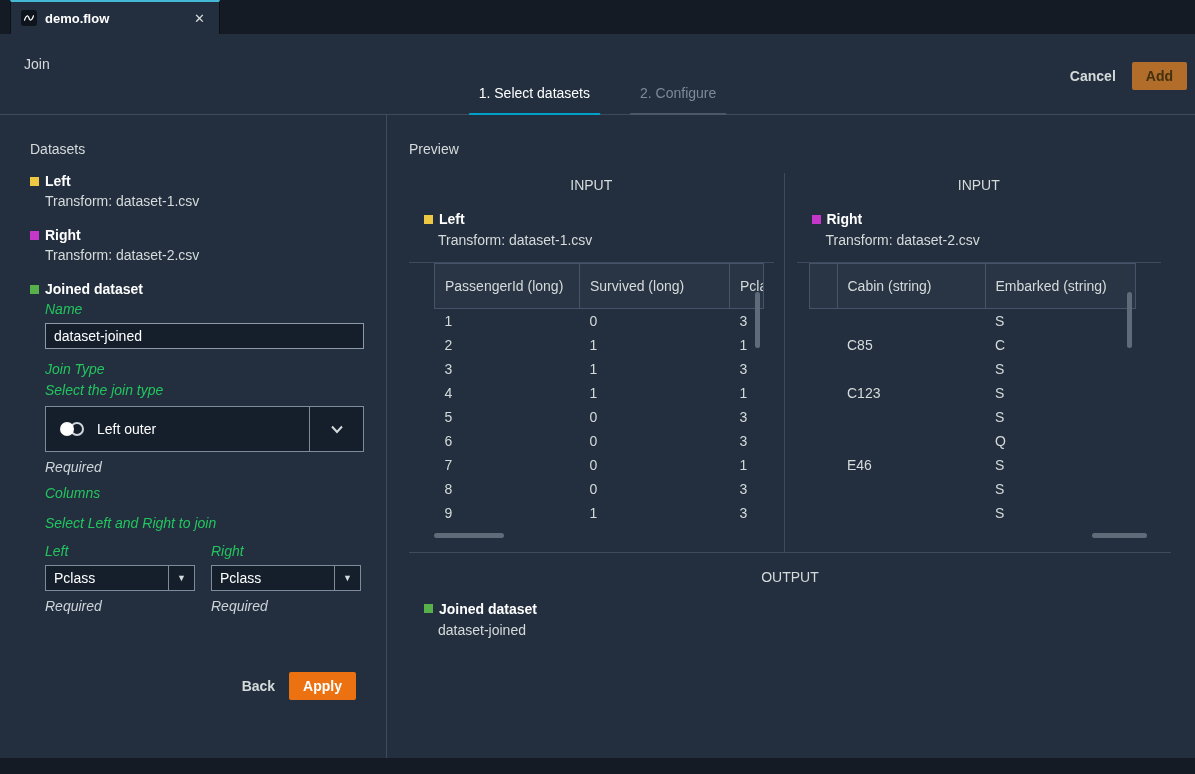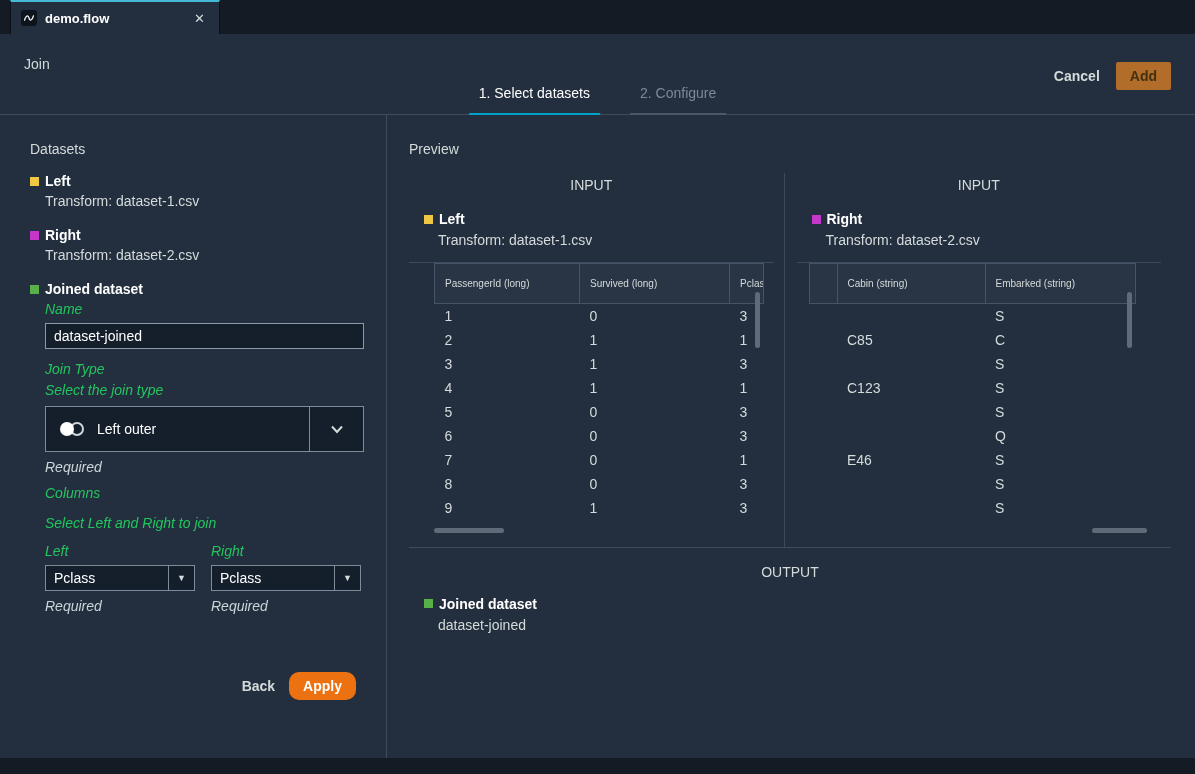--- a/index.html
+++ b/index.html
@@ -25,21 +25,21 @@
   
   .header { position:relative; padding:14px 24px 0 24px; height:81px; border-bottom:1px solid #3e4b5c; flex:none; }
   .breadcrumb { font-size:14px; }
   .crumb-link { color:#44b9d6; text-decoration:none; cursor:pointer; }
   .crumb-sep, .crumb-cur { color:#95a5a6; }
   .crumb-sep { margin:0 5px; }
   .page-title { margin-top:8px; color:#d5dbdb; }
   .steps { position:absolute; left:50%; transform:translateX(-50%); bottom:-1px; display:flex; gap:30px; }
   .step { padding:0 10px 12px 10px; color:#7d8998; border-bottom:2px solid #4d5866; cursor:pointer; }
   .step.active { color:#ffffff; border-bottom-color:#00a1c9; }
-  .header-actions { position:absolute; right:24px; top:28px; display:flex; align-items:center; gap:16px; }
+  .header-actions { position:absolute; right:8px; top:28px; display:flex; align-items:center; gap:16px; }
   button { font-family:"Liberation Sans", sans-serif; font-size:14px; border:none; cursor:pointer; background:transparent; }
   .btn-link { color:#d5dbdb; font-weight:bold; }
   .btn-add { background:#b26d2a; color:#44310f; font-weight:bold; padding:6px 14px; border-radius:2px; }
   
   .main { flex:1; display:flex; min-height:0; }
   .left-panel { width:387px; flex:none; border-right:1px solid #3e4b5c; padding:26px 24px 0 30px; position:relative; }
   .right-panel { flex:1; padding:26px 24px 0 22px; min-width:0; }
   .section-label { color:#d5dbdb; margin-bottom:16px; }
   .sq { width:9px; height:9px; display:inline-block; flex:none; }
   .sq-yellow { background:#efc843; }
@@ -62,39 +62,39 @@
   .chev { margin-left:auto; width:54px; height:100%; border-left:1px solid #7e8b9b; display:flex; align-items:center; justify-content:center; }
   .required { font-style:italic; color:#cdd5da; margin-top:7px; }
   .col-row { display:flex; gap:16px; margin-top:12px; }
   .col-field { width:150px; }
   .col-field .field-label { margin-top:0; margin-bottom:6px; }
   .col-select { display:flex; align-items:center; height:26px; border:1px solid #7e8b9b; background:#151f2c; cursor:pointer; }
   .col-value { padding-left:8px; color:#ffffff; }
   .tri { margin-left:auto; width:26px; height:100%; border-left:1px solid #7e8b9b; display:flex; align-items:center; justify-content:center; font-size:9px; color:#d5dbdb; }
   .panel-actions { position:absolute; bottom:58px; right:30px; display:flex; align-items:center; gap:14px; }
   .btn-back { color:#d5dbdb; font-weight:bold; }
-  .btn-apply { background:#ec7211; color:#ffffff; font-weight:bold; padding:6px 14px; border-radius:10px; }
+  .btn-apply { background:#ec7211; color:#ffffff; font-weight:bold; padding:6px 14px; border-radius:2px; }
   
   .inputs-row { display:flex; border-bottom:1px solid #3e4b5c; }
   .input-col { flex:1; min-width:0; padding:0 10px 14px 0; position:relative; }
   .input-col + .input-col { border-left:1px solid #3e4b5c; padding-left:12px; }
   .input-section-title { text-align:center; color:#d5dbdb; margin:4px 0 18px 0; }
   .input-col .ds-head { margin-left:15px; }
   .ds-sub { margin-left:29px; margin-top:5px; color:#d5dbdb; }
   .tbl-rule { border-top:1px solid #3e4b5c; margin-top:14px; }
   .tbl { position:relative; }
   .tbl-left { margin-left:25px; width:329px; }
   .tbl-right { margin-left:12px; width:326px; }
   table.data-table { border-collapse:collapse; table-layout:fixed; }
   .tbl-left table.data-table { width:329px; }
   .tbl-right table.data-table { width:326px; }
   .data-table th {
     border:1px solid #46546a; height:27px; font-weight:normal; text-align:left;
     padding:14px 10px; color:#d5dbdb; background:rgba(255,255,255,0.03);
-    overflow:hidden; white-space:nowrap; font-size:10px;
+    overflow:hidden; white-space:nowrap; font-size:14px;
   }
   .data-table td { height:24px; padding:0 10px; color:#d5dbdb; overflow:hidden; white-space:nowrap; font-size:14px; }
   .tbl-left th:nth-child(1) { width:145px; }
   .tbl-left th:nth-child(2) { width:150px; }
   .tbl-left th:nth-child(3) { width:34px; }
   .tbl-right th:nth-child(1) { width:28px; }
   .tbl-right th:nth-child(2) { width:148px; }
   .tbl-right th:nth-child(3) { width:150px; }
   .vscroll { position:absolute; right:3px; top:29px; width:5px; height:56px; background:#606b79; border-radius:3px; cursor:pointer; z-index:3; }
   .hscroll { width:70px; height:5px; background:#606b79; border-radius:3px; margin-top:8px; margin-left:25px; cursor:pointer; }

